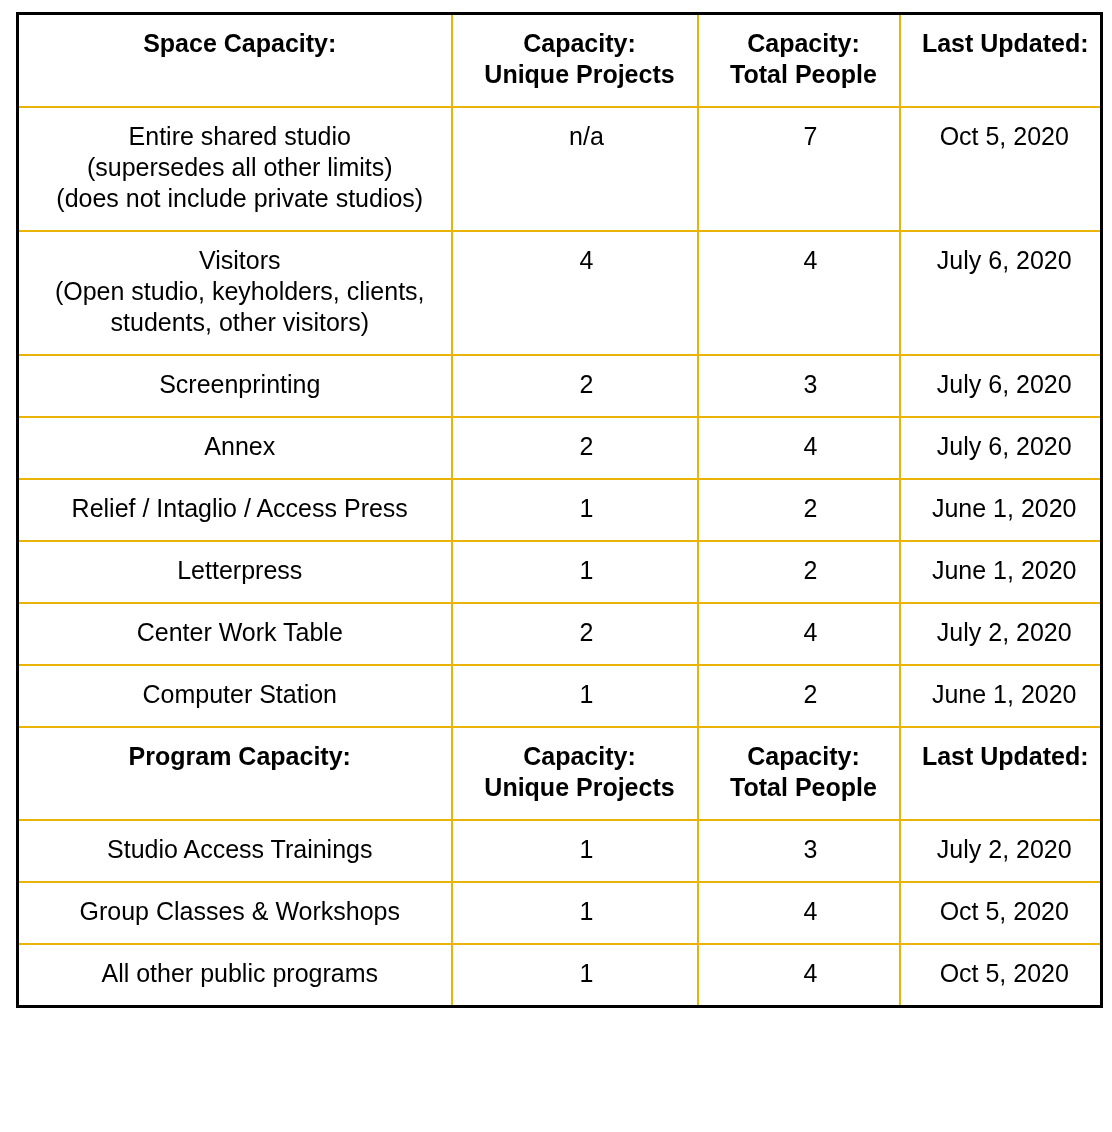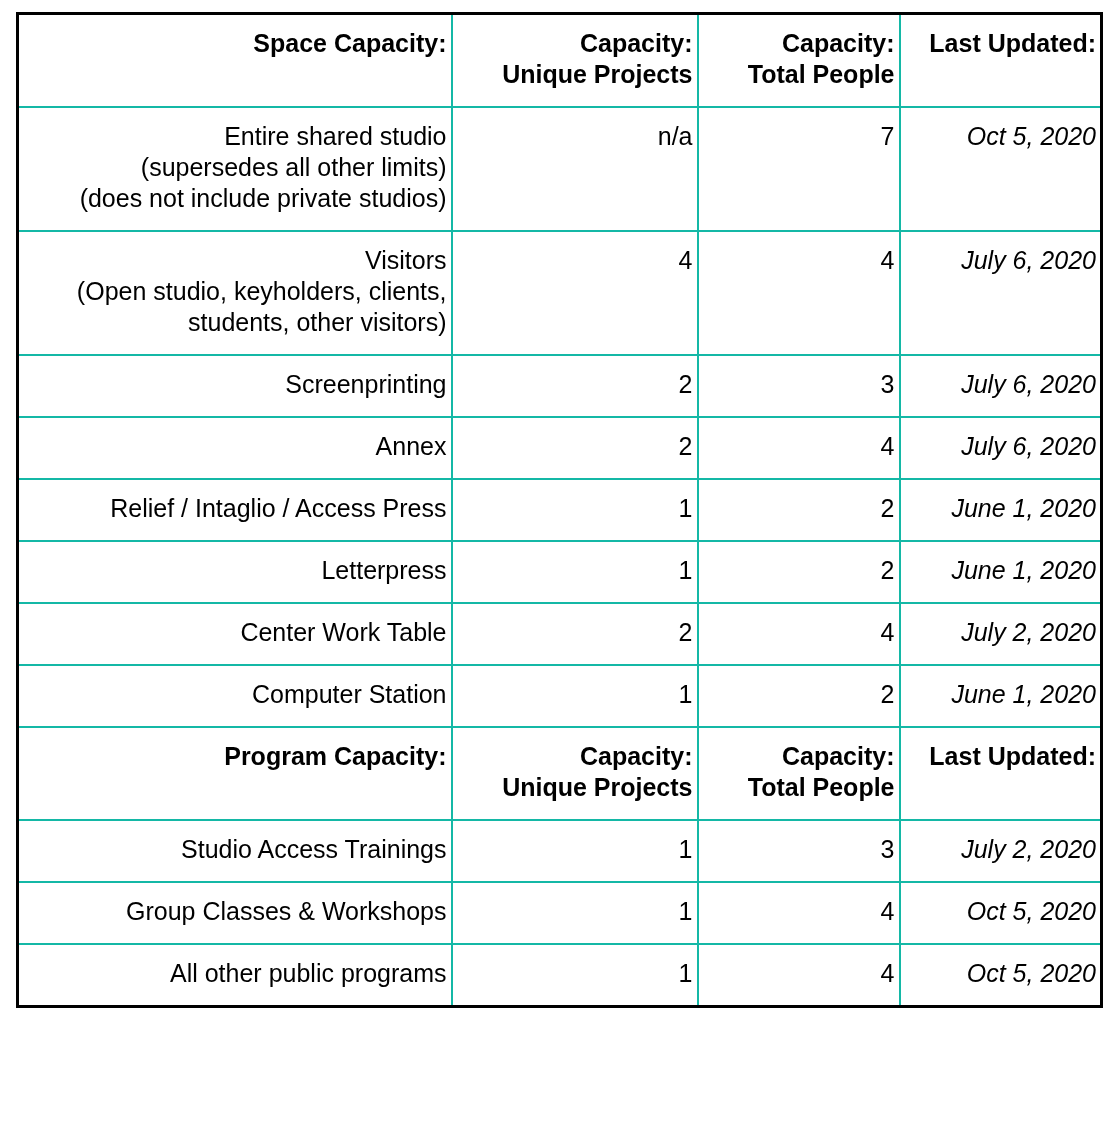--- a/index.html
+++ b/index.html
@@ -16,37 +16,36 @@
     left: 16px;
     top: 12px;
     width: 1084px;
     border-collapse: collapse;
     table-layout: fixed;
     border: 3px solid #000000;
     font-size: 25px;
     line-height: 31px;
   }
   .capacity-table td, .capacity-table th {
-    border: 2px solid #14b8a6;
+    border: 2px solid #eab308;
     vertical-align: top;
-    text-align: right;
+    text-align: center;
     padding: 13px 4px 16px 14px;
     overflow: hidden;
   }
   .capacity-table th {
     font-weight: 700;
     white-space: pre-line;
   }
   td.val {
     padding-left: 28px;
     white-space: pre-line;
   }
   td.date {
     padding-left: 12px;
-    font-style: italic;
   }
   .note {
     white-space: pre-line;
   }
 </style>
 </head>
 <body>
 
 <table class="capacity-table">
   <colgroup>

